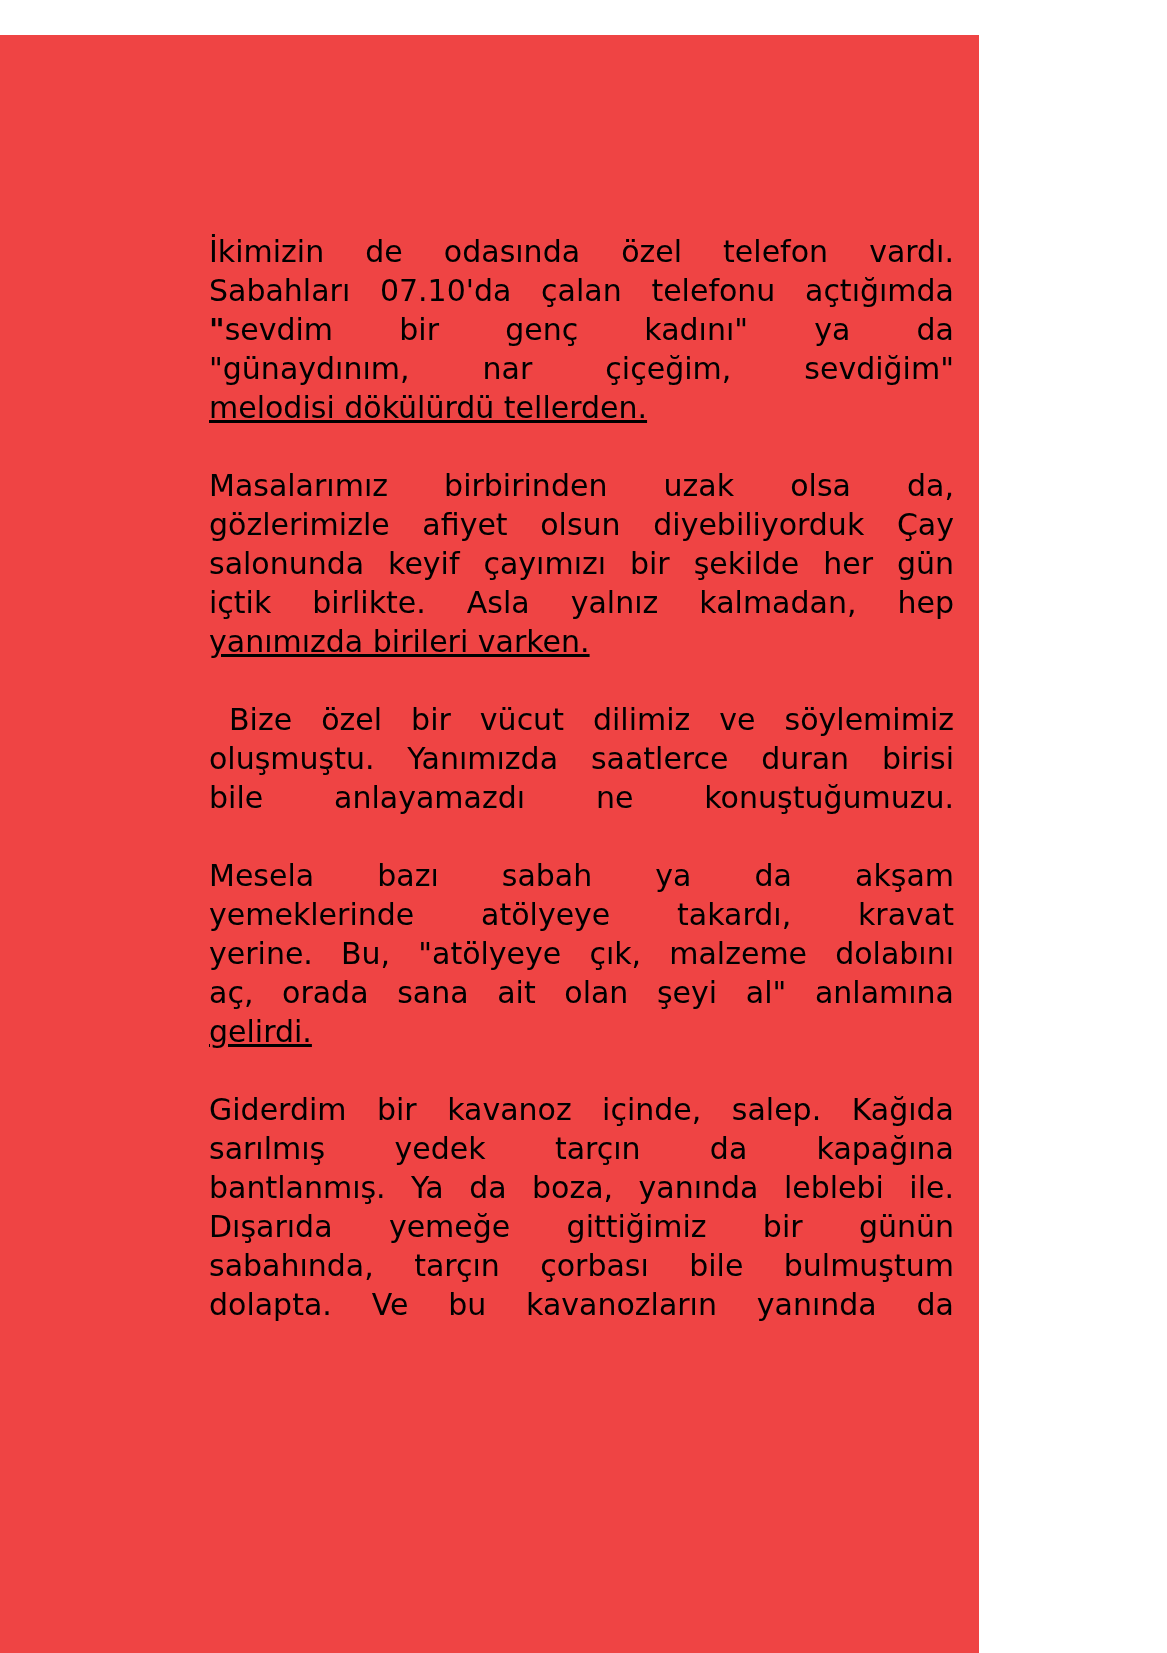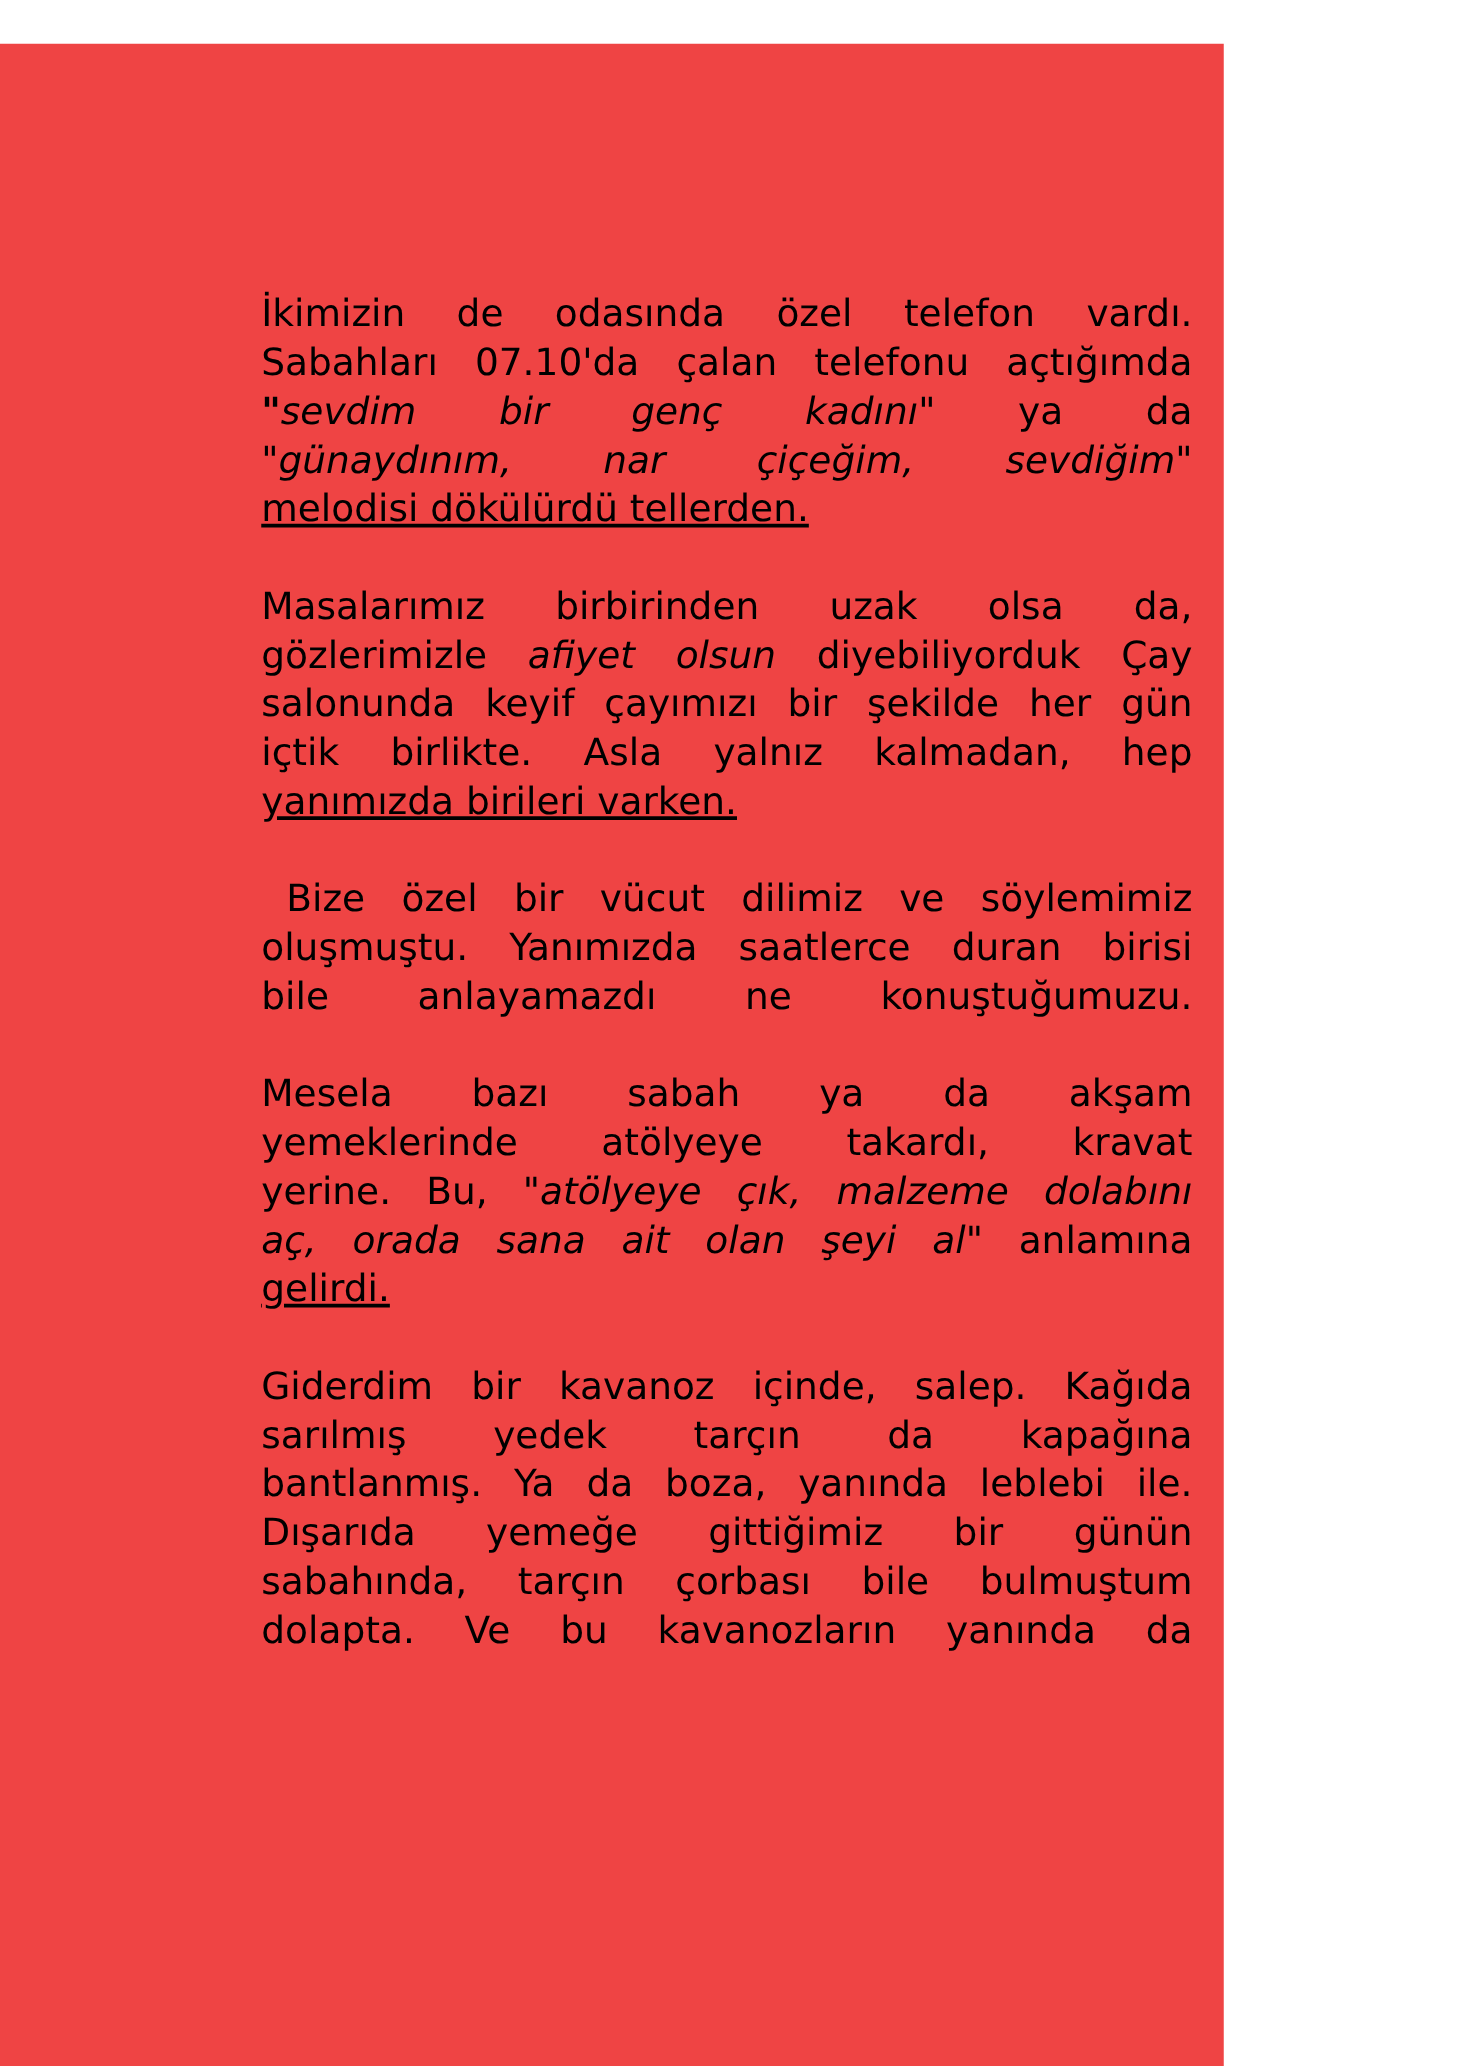--- a/index.html
+++ b/index.html
@@ -26,21 +26,21 @@
   .para:last-child { margin-bottom: 0; }
   .line {
     font-size: 30px;
     line-height: 39px;
     text-align: justify;
     text-align-last: justify;
     color: #000000;
   }
   .line.left { text-align-last: left; text-decoration: underline; }
   .para.indent .line:first-child { text-indent: 20px; }
-  .italic { font-style: italic; }
+  .italic { }
   .bold { font-weight: bold; }
   .sidenote {
     position: absolute;
     left: 986px;
     top: 802px;
     width: 131px;
     font-size: 20px;
     line-height: 30px;
     padding-bottom: 14px;
     border-bottom: 2px solid #000000;

